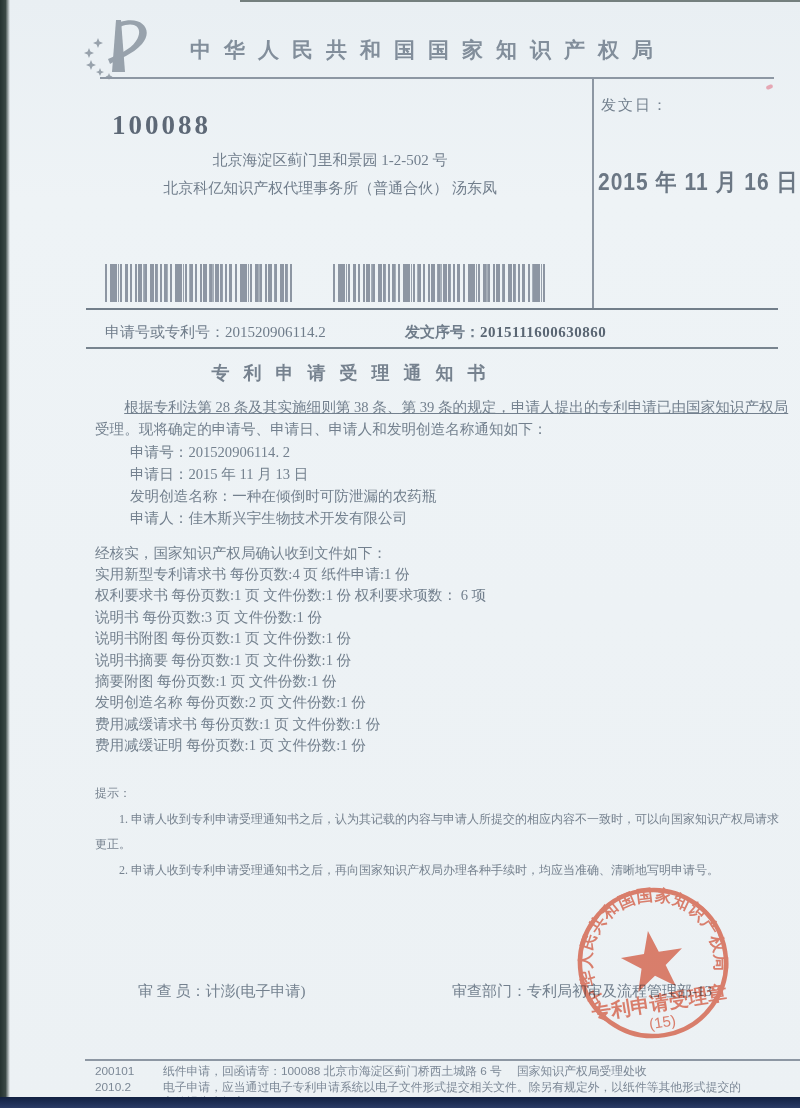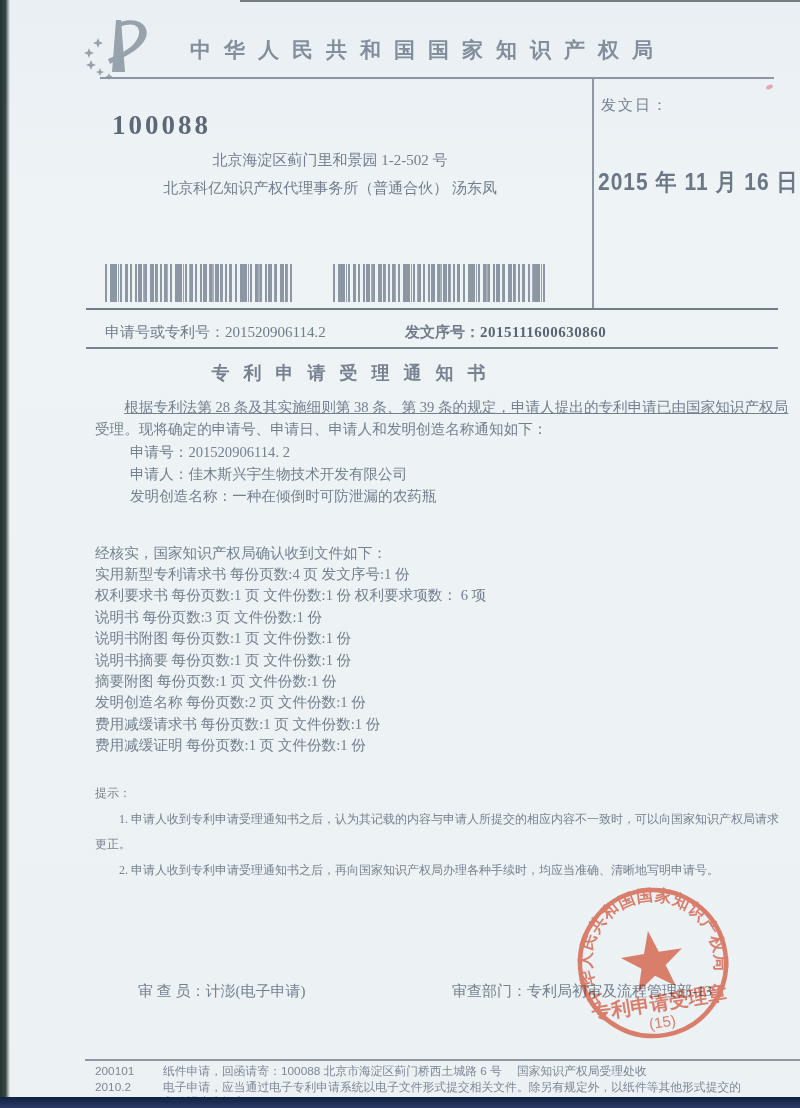--- a/index.html
+++ b/index.html
@@ -120,27 +120,28 @@
 
   <div class="abs doc-title">专利申请受理通知书</div>
 
   <div class="abs bodytext para1">
     <div class="indent">根据专利法第 28 条及其实施细则第 38 条、第 39 条的规定，申请人提出的专利申请已由国家知识产权局</div>
     <div>受理。现将确定的申请号、申请日、申请人和发明创造名称通知如下：</div>
   </div>
 
   <div class="abs bodytext details">
     <div>申请号：201520906114. 2</div>
+    <div>申请日：2015 年 11 月 13 日</div>
+    <div>发明创造名称：一种在倾倒时可防泄漏的农药瓶</div>
     <div>申请人：佳木斯兴宇生物技术开发有限公司</div>
-    <div>发明创造名称：一种在倾倒时可防泄漏的农药瓶</div>
   </div>
 
   <div class="abs bodytext received">经核实，国家知识产权局确认收到文件如下：</div>
   <div class="abs bodytext docs">
-    <div>实用新型专利请求书 每份页数:4 页  发文序号:1 份</div>
+    <div>实用新型专利请求书 每份页数:4 页  纸件申请:1 份</div>
     <div>权利要求书 每份页数:1 页  文件份数:1 份  权利要求项数：  6 项</div>
     <div>说明书 每份页数:3 页  文件份数:1 份</div>
     <div>说明书附图 每份页数:1 页  文件份数:1 份</div>
     <div>说明书摘要 每份页数:1 页  文件份数:1 份</div>
     <div>摘要附图 每份页数:1 页  文件份数:1 份</div>
     <div>发明创造名称 每份页数:2 页  文件份数:1 份</div>
     <div>费用减缓请求书 每份页数:1 页  文件份数:1 份</div>
     <div>费用减缓证明 每份页数:1 页  文件份数:1 份</div>
   </div>
 

